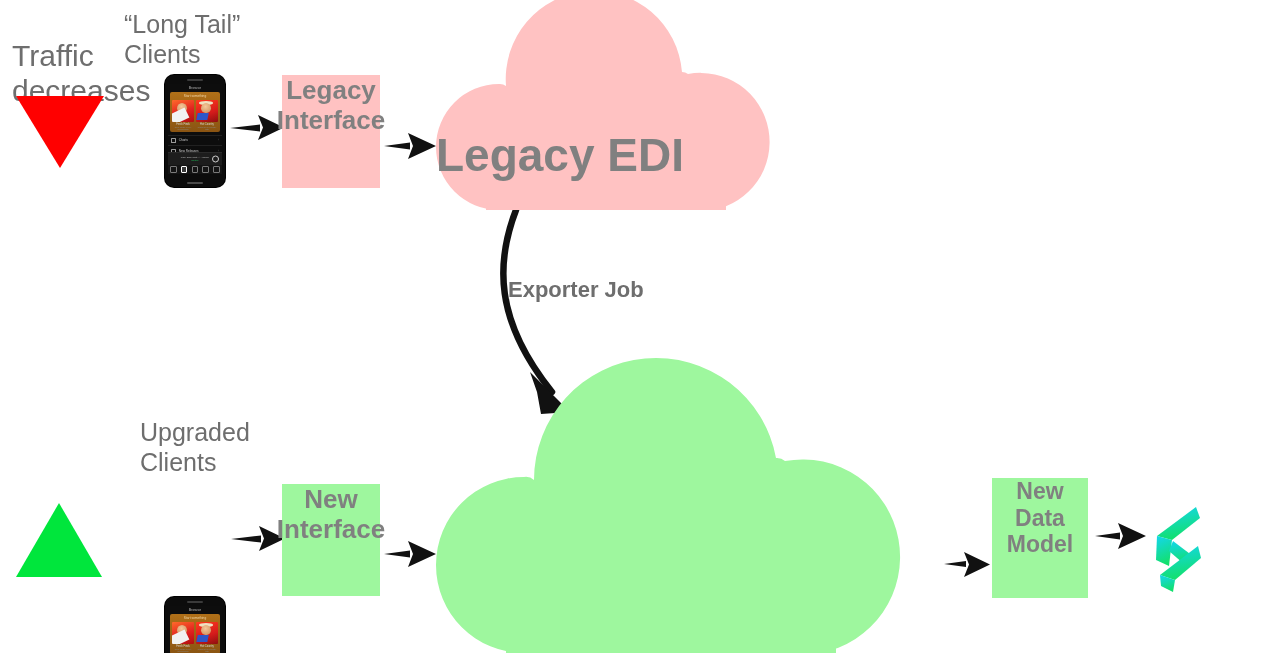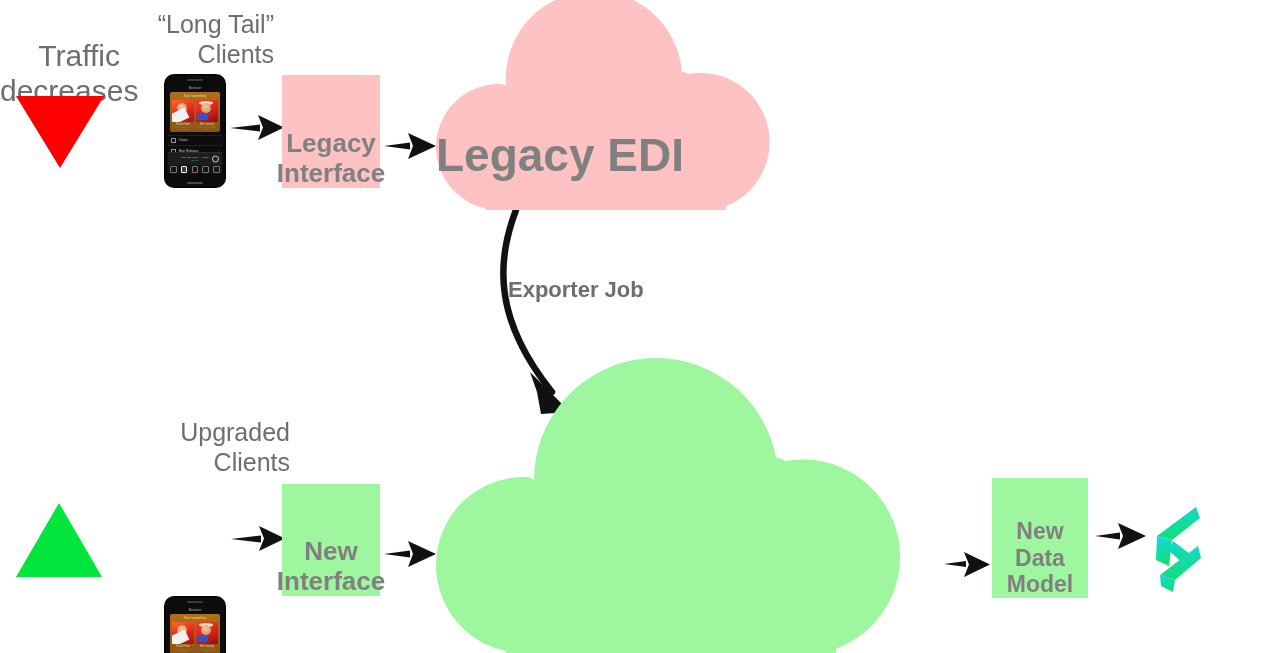--- a/index.html
+++ b/index.html
@@ -9,21 +9,21 @@
     font-family:"Liberation Sans", sans-serif;
     overflow:hidden;
     position:relative;
   }
   .stage{position:absolute;left:0;top:0;width:1286px;height:653px;}
   .abs{position:absolute;}
 
   .label{
     color:#6e6e6e;
     font-weight:400;
-    text-align:right;
+    text-align:left;
     line-height:1.18;
     white-space:pre-line;
   }
   .label-lg{font-size:30px;}
   .label-md{font-size:25px;}
   .label-sm{font-size:22px;}
 
   .boxlabel{
     color:#808080;
     font-weight:700;
@@ -34,21 +34,21 @@
 
   .cloudlabel{
     color:#808080;
     font-weight:700;
     font-size:46px;
     text-align:left;
     white-space:nowrap;
   }
 
   .sqbox{
-    display:flex;align-items:flex-end;justify-content:center;
+    display:flex;align-items:flex-start;justify-content:center;
   }
 
   
   .phone{
     background:#0c0c0c;
     border-radius:9px;
     box-shadow:0 0 0 1px #000;
     overflow:hidden;
     position:relative;
   }
@@ -183,21 +183,21 @@
 
     <g>
       <path d="M1196 507 L1157 536 L1172 540 L1200 518 Z" fill="url(#beamGrad)"></path>
       <path d="M1157 536 L1172 540 L1169 566 L1156 560 Z" fill="url(#beamGrad)"></path>
       <path d="M1173 541 L1198 560 L1184 564 L1169 551 Z" fill="url(#beamGrad)"></path>
       <path d="M1198 546 L1160 575 L1175 580 L1201 558 Z" fill="url(#beamGrad)"></path>
       <path d="M1160 575 L1175 580 L1173 592 L1161 586 Z" fill="url(#beamGrad)"></path>
     </g>
   </svg>
 
-  <div class="abs label label-lg" style="left:0px;top:38px;width:120px;">Traffic
+  <div class="abs label label-lg" style="left:12px;top:38px;width:120px;">Traffic
 decreases</div>
 
   <svg class="abs" style="left:16px;top:96px;width:88px;height:72px" viewBox="0 0 88 72">
     <polygon points="0,0 88,0 44,72" fill="#ff0000"></polygon>
   </svg>
 
   <div class="abs label label-md" style="left:124px;top:10px;width:150px;">“Long Tail”
 Clients</div>
 
   <div class="abs phone" style="left:165px;top:75px;width:60px;height:112px;">

